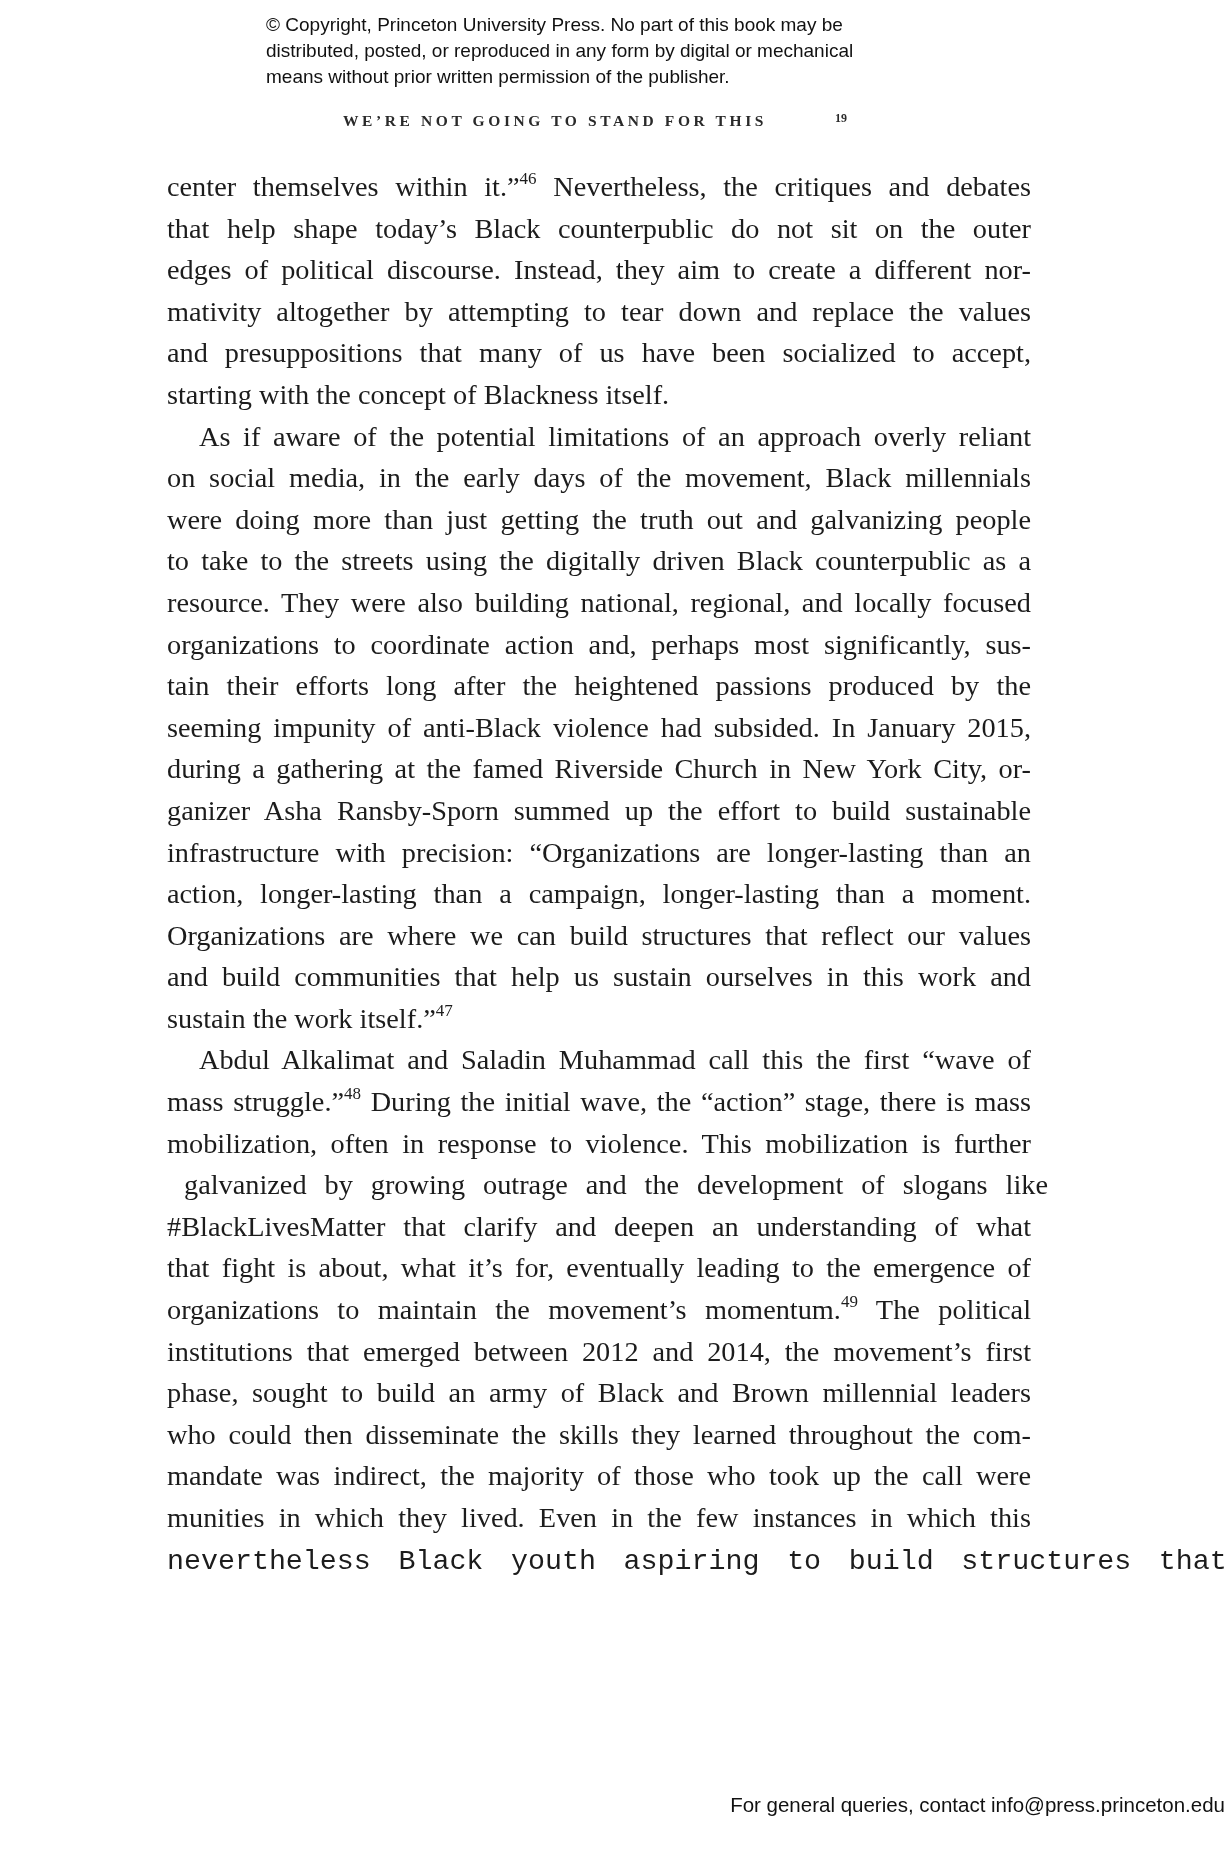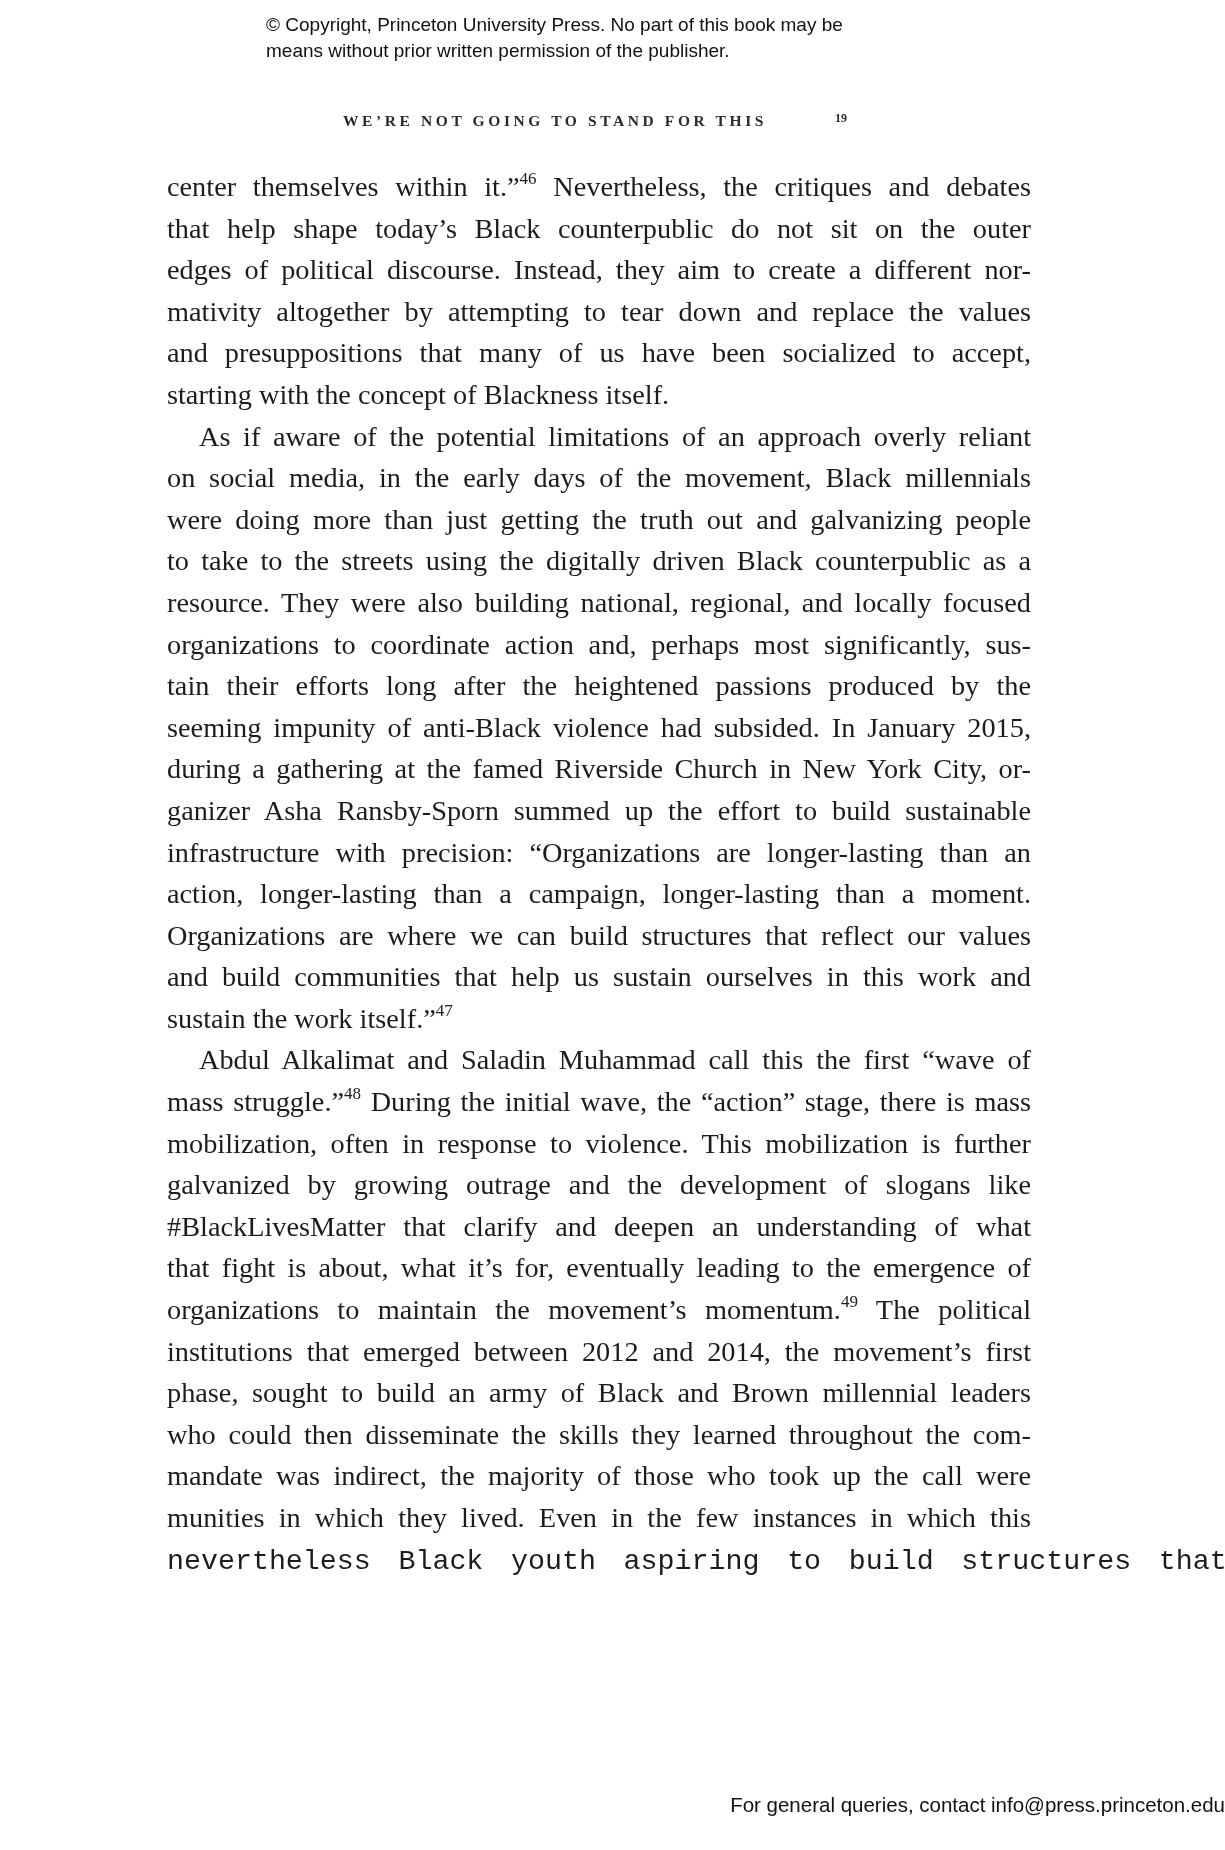--- a/index.html
+++ b/index.html
@@ -91,20 +91,21 @@
       color: #111111;
       padding-left: 0;
     }
     .footer span { margin-left: -8px; }
   </style>
 </head>
 <body>
 
 <div class="copyright">
   <span class="line">© Copyright, Princeton University Press. No part of this book may be</span>
+  <span class="line">distributed, posted, or reproduced in any form by digital or mechanical</span>
   <span class="line">means without prior written permission of the publisher.</span>
 </div>
 
 <div class="running-head">
   <span class="title">We’re Not Going to Stand for This</span>
   <span class="page-num">19</span>
 </div>
 
 <div class="body-text" id="body-text">
     <div>
@@ -129,21 +130,21 @@
       <span class="line-row" style="text-align: left; text-align-last: left; display: block;"><span style="white-space: nowrap; word-spacing: 8.97545px;"><span>infrastructure with precision: “Organizations are longer-lasting than an</span></span></span>
       <span class="line-row" style="text-align: left; text-align-last: left; display: block;"><span style="white-space: nowrap; word-spacing: 9.81836px;"><span>action, longer-lasting than a campaign, longer-lasting than a moment.</span></span></span>
       <span class="line-row" style="text-align: left; text-align-last: left; display: block;"><span style="white-space: nowrap; word-spacing: 6.62344px;"><span>Organizations are where we can build structures that reflect our values</span></span></span>
       <span class="line-row" style="text-align: left; text-align-last: left; display: block;"><span style="white-space: nowrap; word-spacing: 7.02557px;"><span>and build communities that help us sustain ourselves in this work and</span></span></span>
       <span class="line-row last"><span>sustain the work itself.”</span><sup>47</sup></span>
     </div>
     <div>
       <span class="line-row indent" style="text-align: left; text-align-last: left; display: block;"><span style="white-space: nowrap; word-spacing: 5.87188px;"><span>Abdul Alkalimat and Saladin Muhammad call this the first “wave of</span></span></span>
       <span class="line-row" style="text-align: left; text-align-last: left; display: block;"><span style="white-space: nowrap; word-spacing: 2.5625px;"><span>mass struggle.”</span><sup>48</sup><span style="white-space: pre;"> During the initial wave, the “action” stage, there is mass</span></span></span>
       <span class="line-row" style="text-align: left; text-align-last: left; display: block;"><span style="white-space: nowrap; word-spacing: 6.38194px;"><span>mobilization, often in response to violence. This mobilization is further</span></span></span>
-      <span class="line-row" style="text-align: left; text-align-last: left; display: block;"><span style="white-space: nowrap; word-spacing: 10.8698px;"><span>galvanized by growing outrage and the development of slogans like</span></span></span>
+      <span class="line-row" style="text-align: left; text-align-last: left; display: block; margin-left: 17px;"><span style="white-space: nowrap; word-spacing: 10.8698px;"><span>galvanized by growing outrage and the development of slogans like</span></span></span>
       <span class="line-row" style="text-align: left; text-align-last: left; display: block;"><span style="white-space: nowrap; word-spacing: 10.7637px;"><span>#BlackLivesMatter that clarify and deepen an understanding of what</span></span></span>
       <span class="line-row" style="text-align: left; text-align-last: left; display: block;"><span style="white-space: nowrap; word-spacing: 5.21354px;"><span>that fight is about, what it’s for, eventually leading to the emergence of</span></span></span>
       <span class="line-row" style="text-align: left; text-align-last: left; display: block;"><span style="white-space: nowrap; word-spacing: 11.3504px;"><span>organizations to maintain the movement’s momentum.</span><sup>49</sup><span style="white-space: pre;"> The political</span></span></span>
       <span class="line-row" style="text-align: left; text-align-last: left; display: block;"><span style="white-space: nowrap; word-spacing: 6.81597px;"><span>institutions that emerged between 2012 and 2014, the movement’s first</span></span></span>
       <span class="line-row" style="text-align: left; text-align-last: left; display: block;"><span style="white-space: nowrap; word-spacing: 6.53267px;"><span>phase, sought to build an army of Black and Brown millennial leaders</span></span></span>
       <span class="line-row" style="text-align: left; text-align-last: left; display: block;"><span style="white-space: nowrap; word-spacing: 5.61406px;"><span>who could then disseminate the skills they learned throughout the com-</span></span></span>
       <span class="line-row" style="text-align: left; text-align-last: left; display: block;"><span style="white-space: nowrap; word-spacing: 6.1901px;"><span>mandate was indirect, the majority of those who took up the call were</span></span></span>
       <span class="line-row" style="text-align: left; text-align-last: left; display: block;"><span style="white-space: nowrap; word-spacing: 7.09896px;"><span>munities in which they lived. Even in the few instances in which this</span></span></span>
       <span class="line-row" style="text-align: left; text-align-last: left; display: block;"><span style="white-space: nowrap; word-spacing: 10.6962px; font-family: Liberation Mono, monospace;"><span>nevertheless Black youth aspiring to build structures that reflect our</span></span></span>
     </div>

